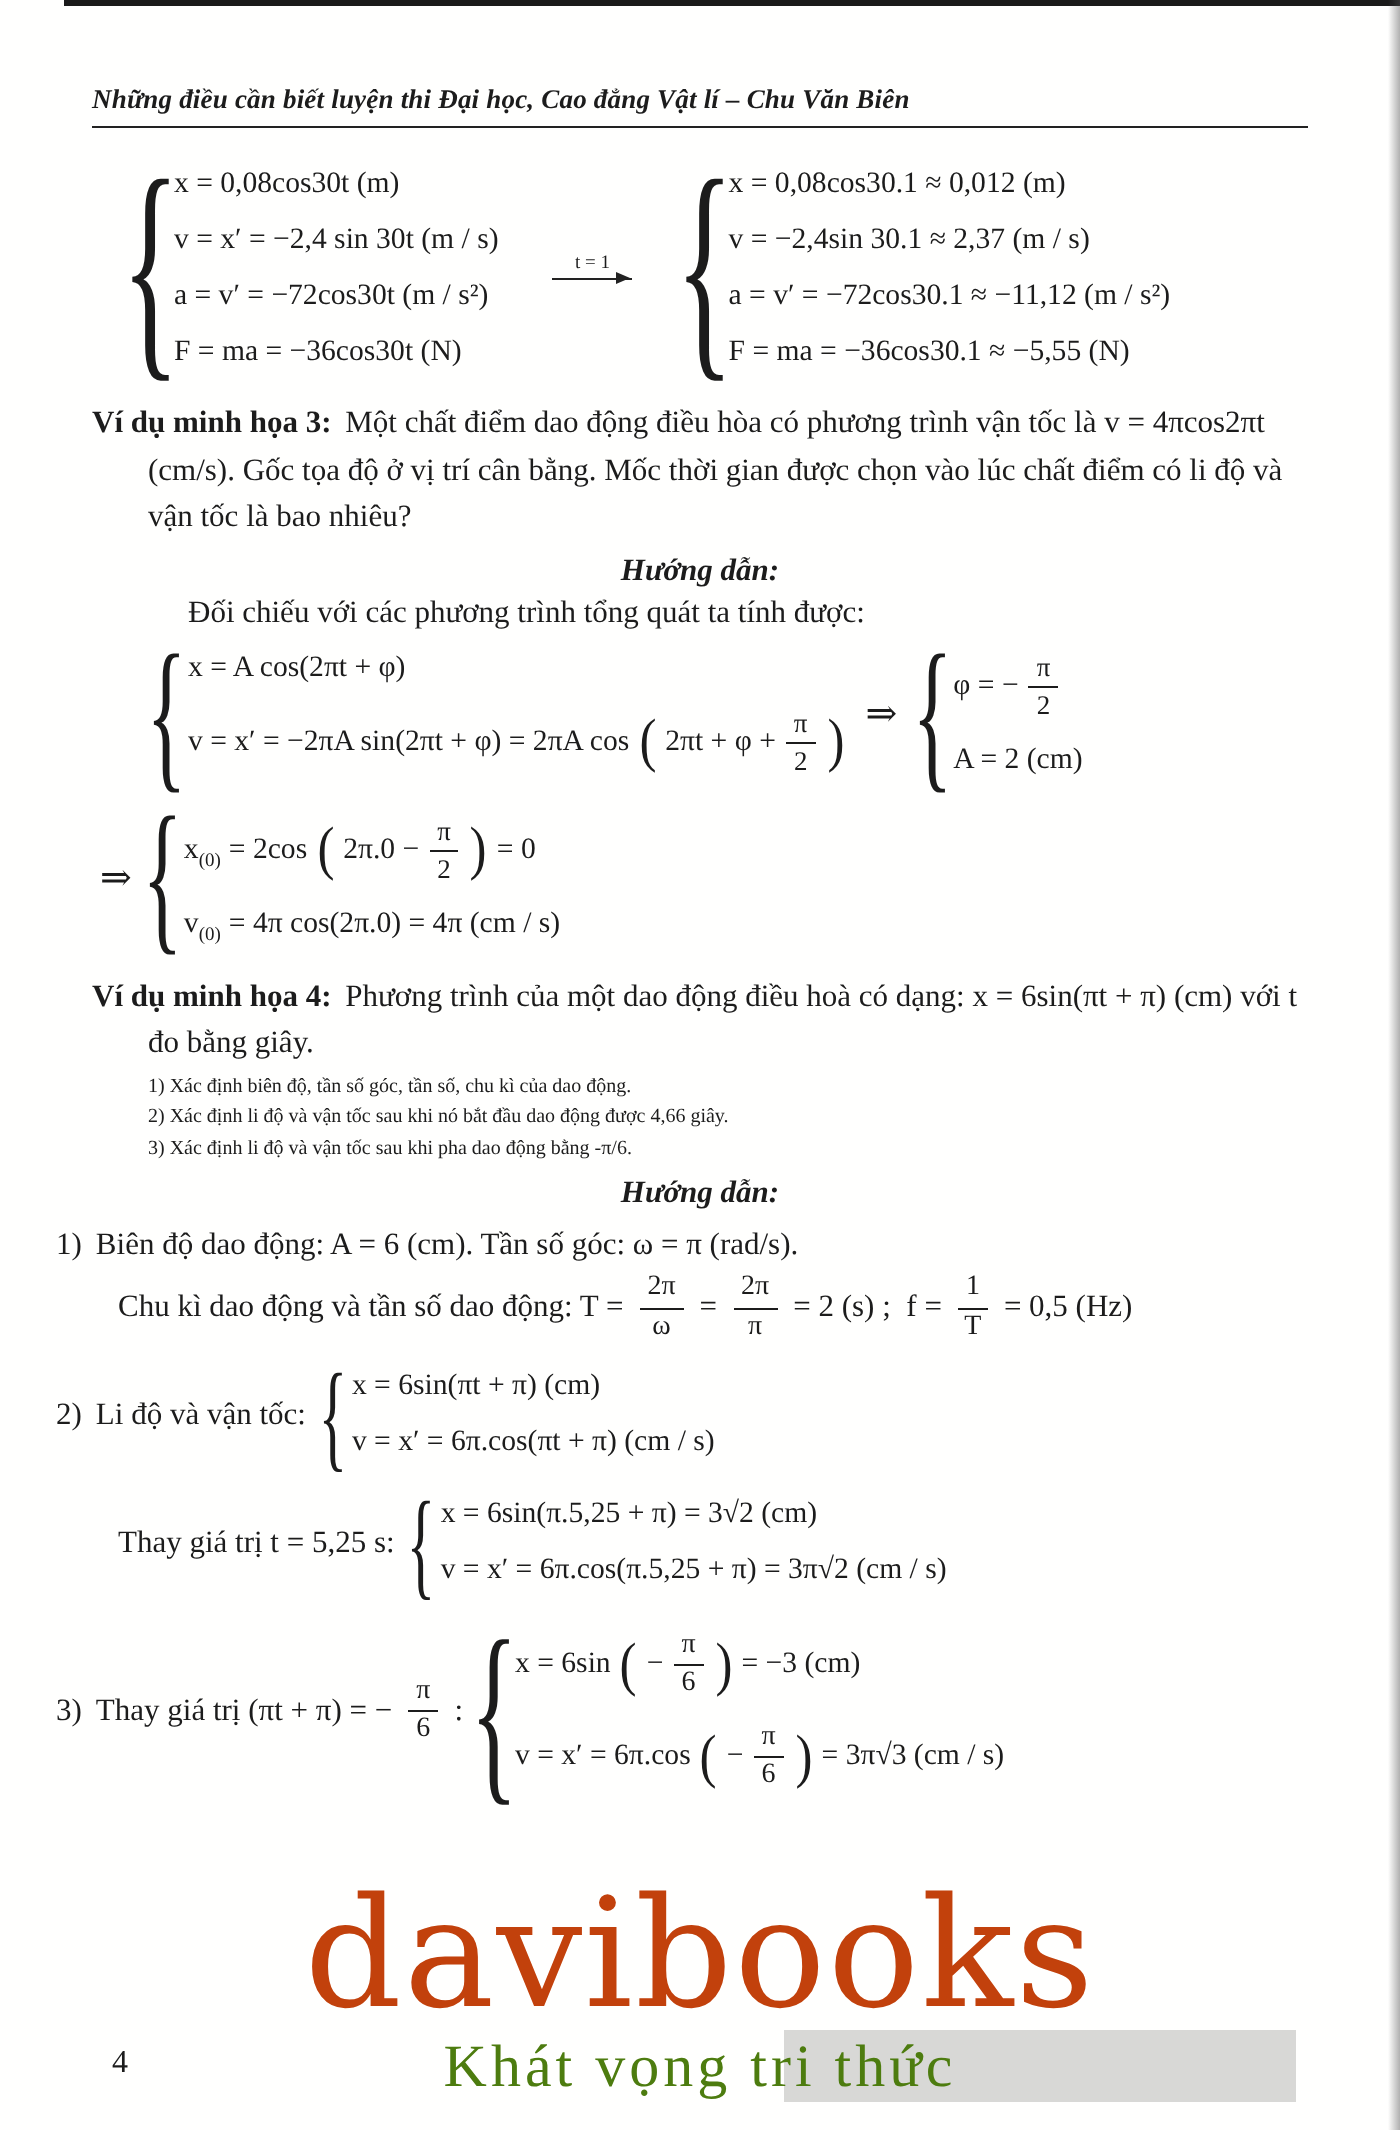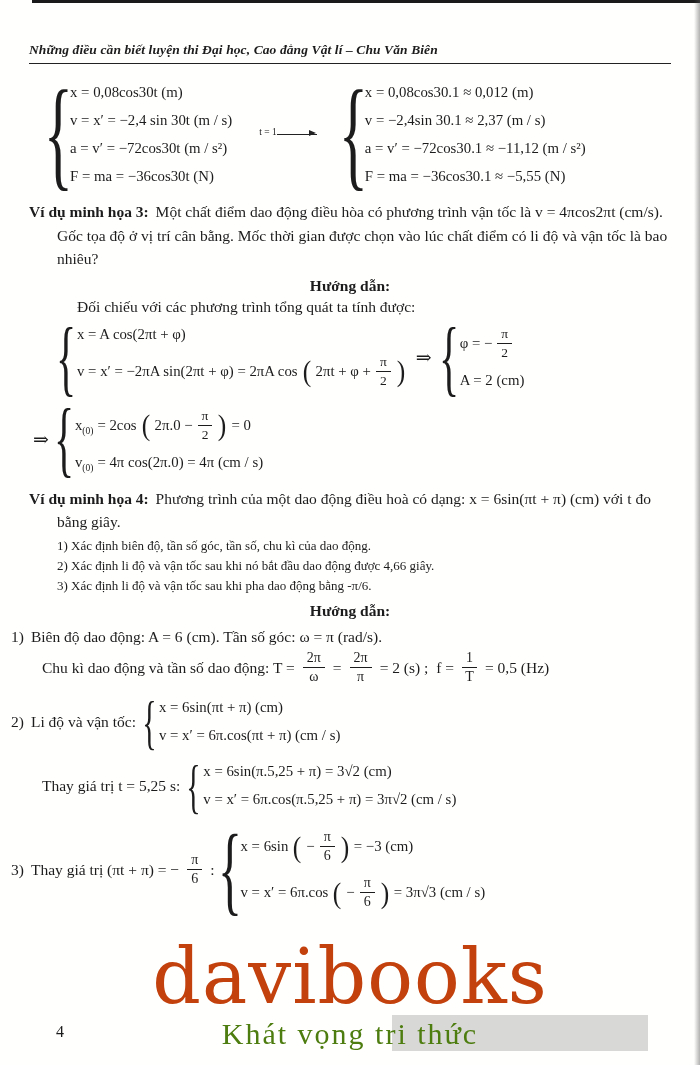--- a/index.html
+++ b/index.html
@@ -1,18 +1,18 @@
 <!DOCTYPE html>
 <html><head>
 <meta charset="utf-8">
 <style>
   *{box-sizing:border-box;margin:0;padding:0}
   html,body{width:700px;height:1065px}
   body{background:#f4f4f2;font-family:"Liberation Serif","DejaVu Serif",serif;color:#1c1c1c;overflow:hidden}
-  .page{position:relative;width:700px;height:1065px;background:#fffffe;padding:0 29px;overflow:hidden}
+  .page{position:relative;width:700px;height:1065px;background:#fffffe;padding:0 46px;overflow:hidden}
   .edge-top{position:absolute;top:0;left:32px;right:0;height:3px;background:#1a1a1a;z-index:3}
   .edge-right{position:absolute;top:0;right:0;width:6px;height:100%;
     background:linear-gradient(to right,rgba(90,90,90,0),rgba(80,80,80,.45));z-index:3}
   .content{position:relative;z-index:1}
 
   .header{margin-top:42px;font-size:13.5px;font-style:italic;font-weight:700;
     padding-bottom:5px;border-bottom:1.4px solid #222;letter-spacing:.1px}
 
   
   .eqrow{display:flex;align-items:center;white-space:nowrap}
@@ -34,32 +34,32 @@
 
   .frac{display:inline-flex;flex-direction:column;align-items:center;line-height:1.15;font-size:13.5px;margin:0 1px;flex:0 0 auto}
   .frac .fn{border-bottom:1px solid #1c1c1c;padding:0 4px 1px;text-align:center}
   .frac .fd{padding:1px 2px 0;text-align:center}
 
   .vs{display:inline-flex;align-items:baseline}
   .sb{font-size:9.5px;position:relative;top:4px}
 
   .imp{font-size:19px}
 
-  .mapsto{display:flex;flex-direction:row;align-items:center;margin:0 3px}
+  .mapsto{display:flex;flex-direction:column;align-items:center;margin:0 3px}
   .alabel{font-size:9.5px;line-height:1;margin-bottom:2px}
   .ashaft{width:40px;height:0;border-top:1.3px solid #222;position:relative;display:block}
   .ashaft::after{content:"";position:absolute;right:-2px;top:-4.2px;width:0;height:0;
     border:3.6px solid transparent;border-left:7px solid #222}
 
   .block1{margin-top:14px;margin-left:20px;gap:24px}
 
   .para{margin-top:10px;font-size:15.5px;line-height:1.52;padding-left:28px;text-indent:-28px}
   .exlabel{font-weight:700;padding-right:3px}
-  .listitems{padding-left:28px;font-size:13px;line-height:1.55;margin-top:2px}
-  .hd{text-align:center;font-weight:700;font-size:15.5px;margin-top:6px}
+  .listitems{padding-left:28px;font-size:10px;line-height:1.55;margin-top:2px}
+  .hd{text-align:center;font-weight:700;font-style:italic;font-size:15.5px;margin-top:6px}
   .intro{margin-top:3px;margin-left:48px;font-size:15.5px}
 
   .derive{margin-top:4px;margin-left:30px;gap:10px}
   .r2{margin-top:6px;margin-left:4px;gap:8px}
 
   .solrow{display:flex;align-items:center;margin-left:-18px;gap:7px;font-size:15.5px;white-space:pre;margin-top:8px}
   .solrow .frac{font-size:14px}
   .indent{margin-left:13px}
   .mt4{margin-top:4px}.mt10{margin-top:10px}
 

